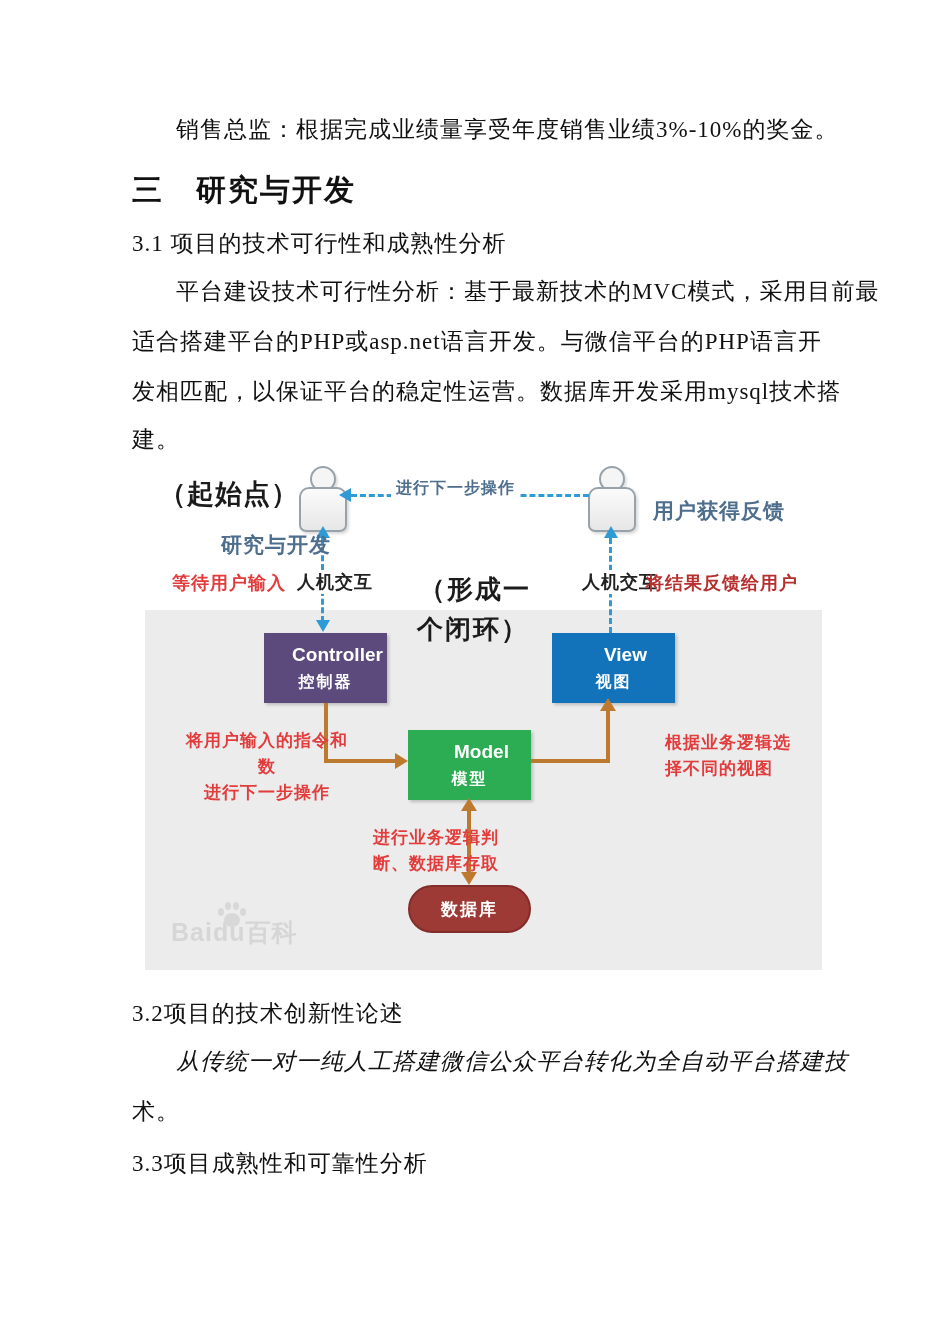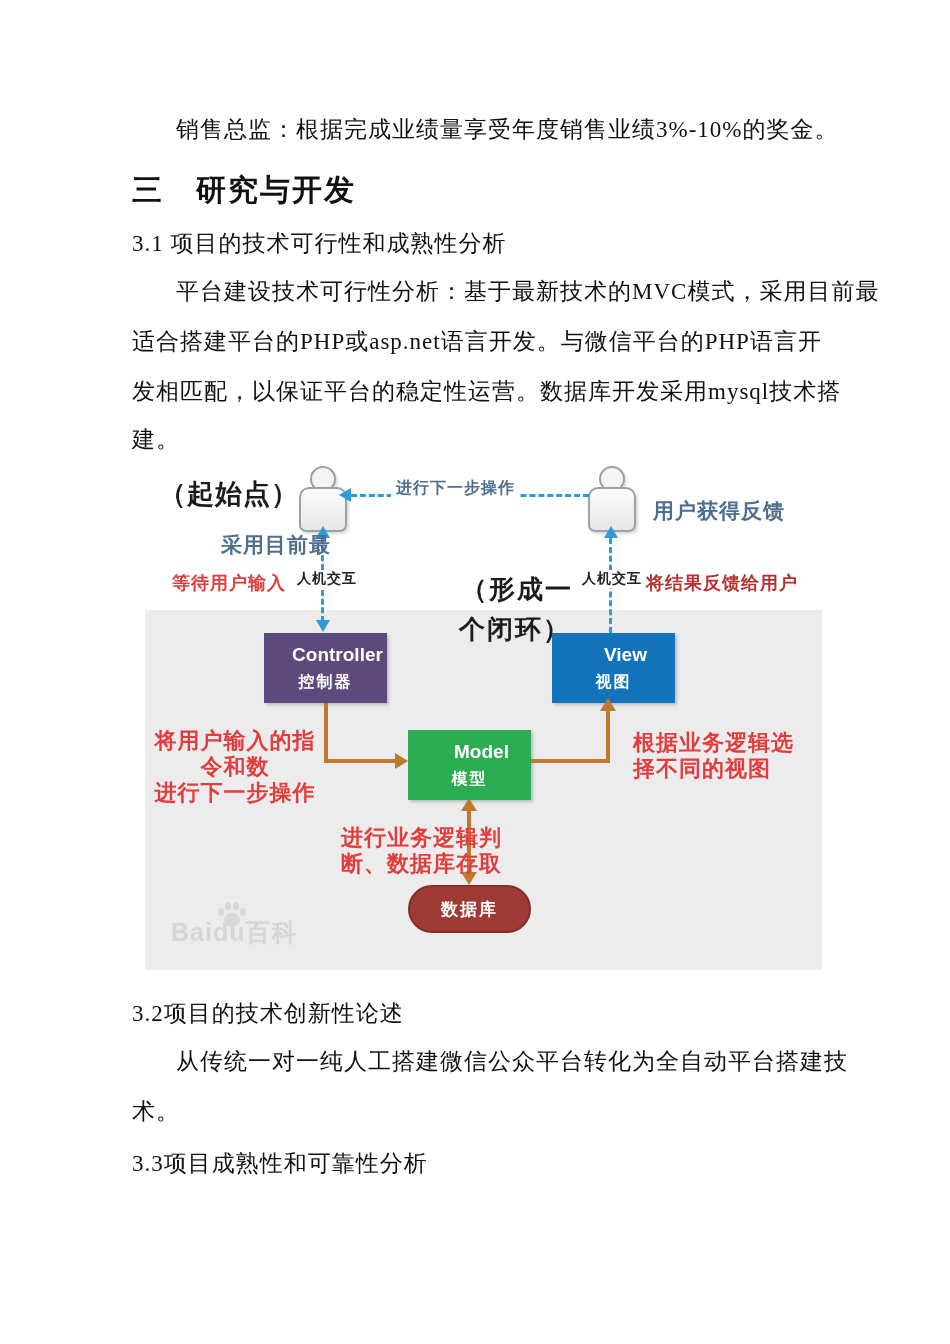--- a/index.html
+++ b/index.html
@@ -16,21 +16,21 @@
   .body-line{font-size:23px;line-height:28px;white-space:nowrap;letter-spacing:1px;}
   .doc-heading{font-family:"Liberation Sans","DejaVu Sans",sans-serif;font-weight:bold;font-size:30px;letter-spacing:2px;white-space:nowrap;}
   .sec-line{font-size:23px;letter-spacing:1px;white-space:nowrap;}
   
   .diagram{
     position:absolute;left:145px;top:458px;width:677px;height:517px;
     font-family:"Liberation Sans","DejaVu Sans",sans-serif;
   }
   .gray-bg{left:0;top:152px;width:677px;height:360px;background:#ececec;}
   .start-label{left:14px;top:18px;font-size:27px;font-weight:bold;color:#1b1b1b;letter-spacing:1px;}
-  .loop-line{font-size:26px;font-weight:bold;color:#1b1b1b;letter-spacing:2px;margin-left:42px;}
+  .loop-line{font-size:26px;font-weight:bold;color:#1b1b1b;letter-spacing:2px;}
   .loop1{left:274px;top:114px;}
   .loop2{left:272px;top:154px;}
   
   .person{width:48px;height:66px;}
   .person .head{
     position:absolute;left:11px;top:0;width:22px;height:22px;border-radius:50%;
     background:#f5f5f5;border:2px solid #98a2aa;box-shadow:2px 2px 2px rgba(0,0,0,0.12);
   }
   .person .torso{
     position:absolute;left:0;top:21px;width:44px;height:41px;
@@ -48,21 +48,21 @@
   .tri{width:0;height:0;}
   .tri-left-blue{left:194px;top:30px;border-top:7px solid transparent;border-bottom:7px solid transparent;border-right:12px solid var(--arrow-blue);}
   .tri-up-blue-l{left:171px;top:68px;border-left:7px solid transparent;border-right:7px solid transparent;border-bottom:12px solid var(--arrow-blue);}
   .tri-down-blue-l{left:171px;top:162px;border-left:7px solid transparent;border-right:7px solid transparent;border-top:12px solid var(--arrow-blue);}
   .tri-up-blue-r{left:459px;top:68px;border-left:7px solid transparent;border-right:7px solid transparent;border-bottom:12px solid var(--arrow-blue);}
   
   .slate{color:var(--slate-blue-text);font-weight:bold;}
   .next-step{left:246px;top:20px;font-size:16px;background:#ffffff;padding:0 5px;letter-spacing:1px;}
   .user-input{left:76px;top:73px;font-size:21px;letter-spacing:1px;}
   .user-feedback{left:508px;top:39px;font-size:21px;letter-spacing:1px;}
-  .hci{font-size:14px;font-weight:bold;color:#222222;background:#ffffff;padding:0 3px;letter-spacing:1px;}
+  .hci{font-size:18px;font-weight:bold;color:#222222;background:#ffffff;padding:0 3px;letter-spacing:1px;}
   .hci-left{left:149px;top:112px;}
   .hci-right{left:434px;top:112px;}
   .red-label{color:var(--red-text);font-weight:bold;font-size:18px;letter-spacing:1px;}
   .wait-input{left:27px;top:113px;}
   .feedback-result{left:501px;top:113px;color:var(--dark-red-text);}
   
   .mvc-box{
     width:123px;height:70px;color:#ffffff;text-align:center;
     display:flex;flex-direction:column;justify-content:center;gap:6px;
     box-shadow:2px 2px 3px rgba(0,0,0,0.2);
@@ -83,21 +83,21 @@
   .c1v{left:179px;top:245px;width:4px;height:60px;}
   .c1h{left:179px;top:301px;width:74px;height:4px;}
   .tri-right-orange{left:250px;top:295px;border-top:8px solid transparent;border-bottom:8px solid transparent;border-left:13px solid var(--arrow-orange);}
   .c2h{left:386px;top:301px;width:79px;height:4px;}
   .c2v{left:461px;top:252px;width:4px;height:53px;}
   .tri-up-orange{left:455px;top:240px;border-left:8px solid transparent;border-right:8px solid transparent;border-bottom:13px solid var(--arrow-orange);}
   .c3v{left:322px;top:351px;width:4px;height:66px;}
   .tri-up-orange2{left:316px;top:340px;border-left:8px solid transparent;border-right:8px solid transparent;border-bottom:13px solid var(--arrow-orange);}
   .tri-down-orange{left:316px;top:414px;border-left:8px solid transparent;border-right:8px solid transparent;border-top:13px solid var(--arrow-orange);}
   
-  .ann{color:var(--red-text);font-weight:bold;font-size:22px;line-height:26px;letter-spacing:1px;}
+  .ann{color:var(--red-text);font-weight:bold;font-size:17px;line-height:26px;letter-spacing:1px;padding-left:32px;}
   .ann-ctrl-model{left:1px;top:270px;width:178px;text-align:center;}
   .ann-model-view{left:488px;top:272px;}
   .ann-model-db{left:196px;top:367px;}
   
   .watermark{left:26px;top:458px;color:#d6d6d6;font-size:25px;font-weight:bold;letter-spacing:1px;display:flex;align-items:flex-end;}
   .paw{position:absolute;left:44px;top:-16px;}
 </style>
 </head>
 <body>
 
@@ -131,21 +131,21 @@
 
     <div class="abs hdash"></div>
     <div class="abs tri tri-left-blue"></div>
     <div class="abs slate next-step">进行下一步操作</div>
 
     <div class="abs slate user-feedback">用户获得反馈</div>
 
     <div class="abs vdash vdash-left"></div>
     <div class="abs tri tri-up-blue-l"></div>
     <div class="abs tri tri-down-blue-l"></div>
-    <div class="abs slate user-input">采用目前最</div>
+    <div class="abs slate user-input">研究与开发</div>
     <div class="abs red-label wait-input">等待用户输入</div>
     <div class="abs hci hci-left">人机交互</div>
 
     <div class="abs vdash vdash-right"></div>
     <div class="abs tri tri-up-blue-r"></div>
     <div class="abs hci hci-right">人机交互</div>
     <div class="abs red-label feedback-result">将结果反馈给用户</div>
 
     <div class="abs loop-line loop1">（形成一</div>
     <div class="abs loop-line loop2">个闭环）</div>
@@ -199,18 +199,18 @@
           <ellipse cx="21" cy="6" rx="3" ry="4" fill="#d8d8d8"></ellipse>
           <ellipse cx="28" cy="12" rx="3" ry="4" fill="#d8d8d8"></ellipse>
         </svg>
       </span>
       <span>Baidu百科</span>
     </div>
 
   </div>
 
   <div class="abs sec-line" style="left:132px;top:998px;">3.2项目的技术创新性论述</div>
-  <div class="abs body-line" style="left:176px;top:1048px;">从传统一对一纯人工搭建微信公众平台转化为全自动平台搭建技</div>
+  <div class="abs body-line" style="left:176px;top:1048px;font-style:italic;">从传统一对一纯人工搭建微信公众平台转化为全自动平台搭建技</div>
   <div class="abs body-line" style="left:132px;top:1098px;">术。</div>
 
   <div class="abs sec-line" style="left:132px;top:1148px;">3.3项目成熟性和可靠性分析</div>
 
 </div>
 
 </body></html>

